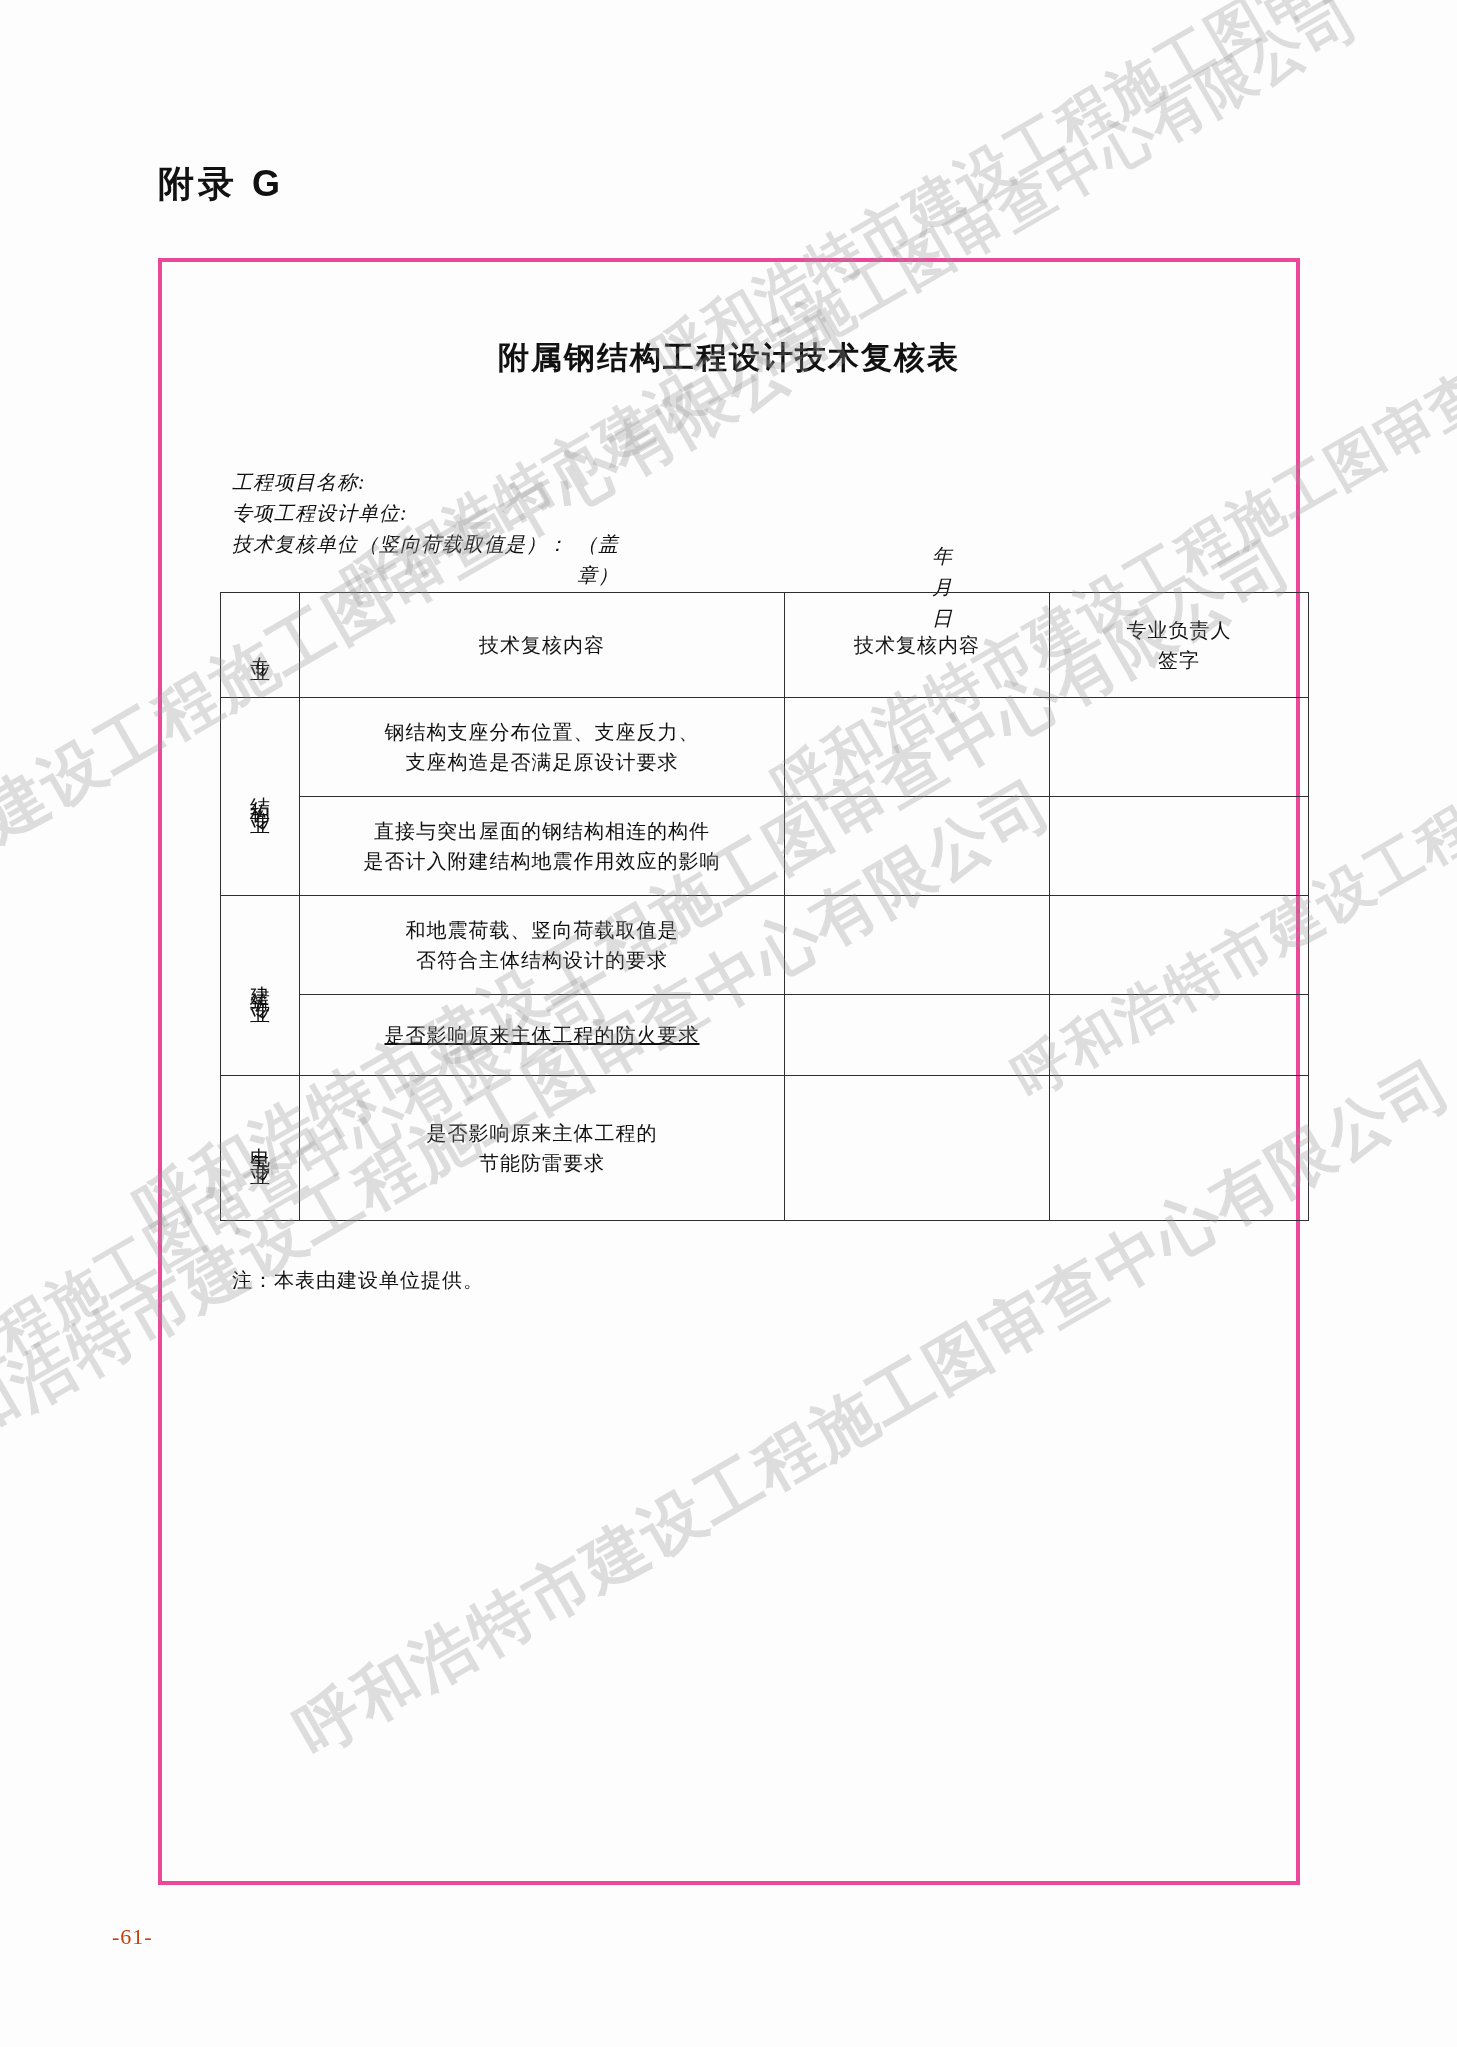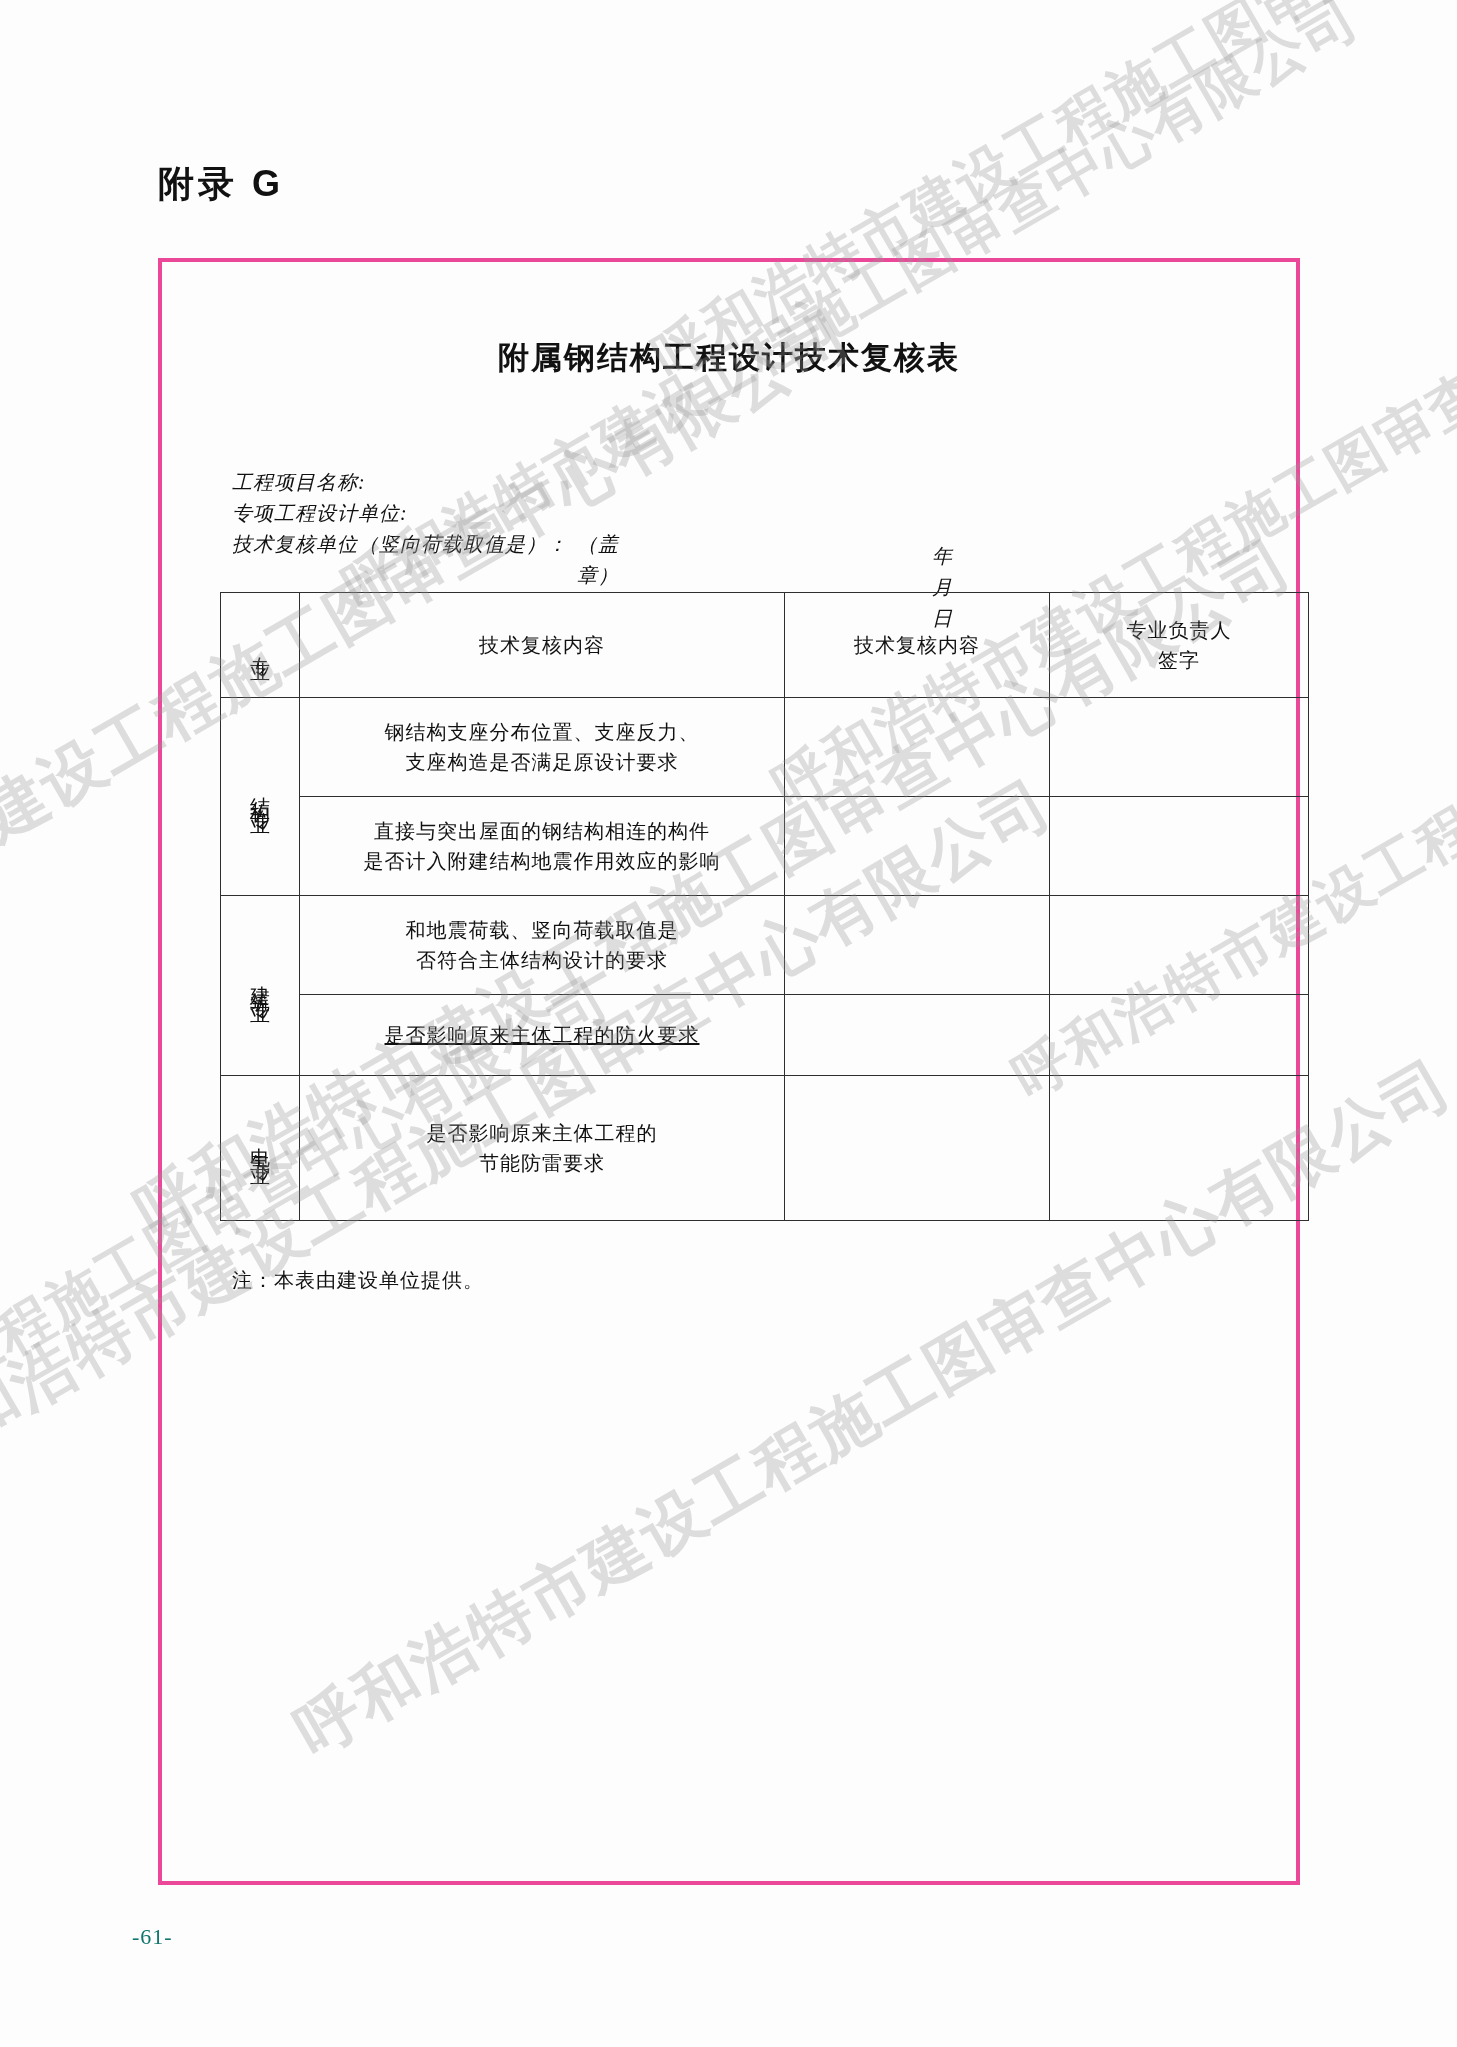--- a/index.html
+++ b/index.html
@@ -136,23 +136,22 @@
     font-size: 20px;
     letter-spacing: 1px;
   }
 
   .page-num {
     position: absolute;
     left: 112px;
     top: 1924px;
     font-size: 22px;
     font-family: "Liberation Serif", "DejaVu Serif", serif;
-    color: #0f766e;
-    letter-spacing: 1px;
-    margin-left: 20px;
+    color: #c2410c;
+    letter-spacing: 1px;
   }
 </style>
 </head>
 <body>
 
 <div id="page">
 
   <div class="wm-layer">
     <div class="wm big" style="left:-120px; top:1420px; transform:rotate(-30deg);">呼和浩特市建设工程施工图审查中心有限公司</div>
     <div class="wm big" style="left:280px; top:1700px; transform:rotate(-30deg);">呼和浩特市建设工程施工图审查中心有限公司</div>

